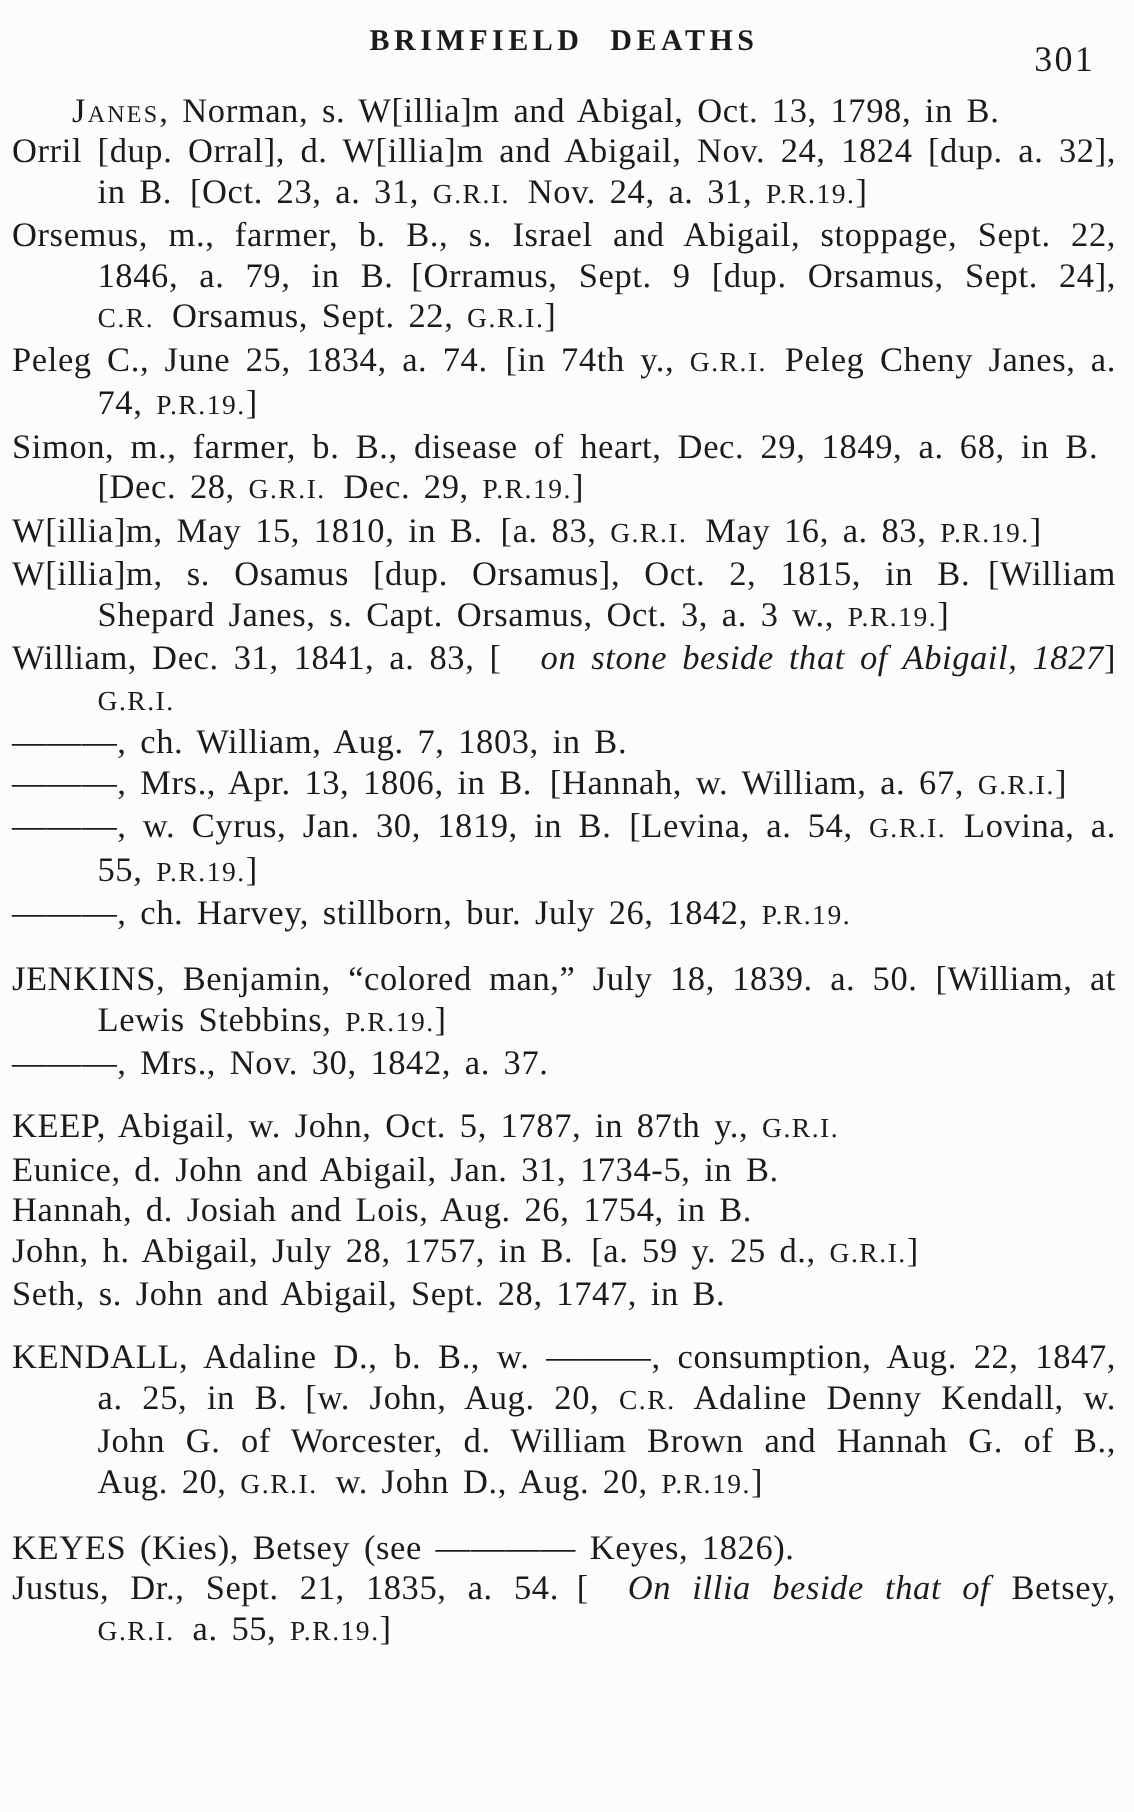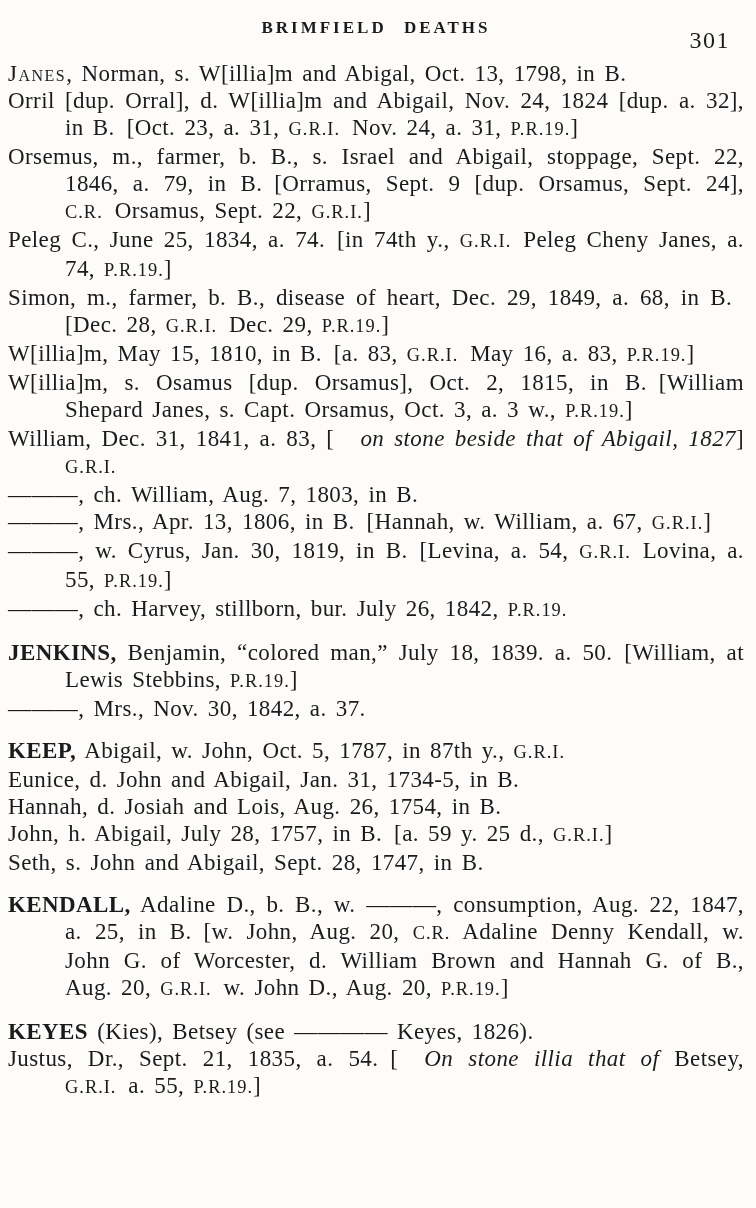--- a/index.html
+++ b/index.html
@@ -21,21 +21,21 @@
     height: 1208px;
     padding: 12px 12px 0 8px;
   }
   .running-header {
     position: relative;
     text-align: center;
     height: 30px;
     margin-bottom: 18px;
   }
   .running-title {
-    font-size: 17px;
+    font-size: 20px;
     font-weight: bold;
     letter-spacing: 3px;
     word-spacing: 10px;
     line-height: 26px;
   }
   .page-number {
     position: absolute;
     right: 14px;
     top: 15px;
     font-size: 24px;
@@ -45,23 +45,23 @@
   }
   .group { margin-top: 15px; }
   .group:first-child { margin-top: 0; }
   .entry {
     margin: 0;
     padding-left: 57px;
     text-indent: -57px;
     text-align: justify;
   }
   .seg-p { }
-  .seg-b { font-weight: bold; }
+  .seg-b { font-weight: normal; }
   .seg-i { font-style: italic; margin-left: 26px; }
-  .seg-sc { font-variant: small-caps; letter-spacing: 1.5px; }
+  .seg-sc { font-variant: small-caps; letter-spacing: 1.5px; margin-left: 40px; }
   .abbr { font-size: 0.8em; letter-spacing: 1px; }
 </style>
 </head>
 <body>
 
 <div class="page">
   <div class="running-header">
     <span class="running-title">BRIMFIELD DEATHS</span>
     <span class="page-number">301</span>
   </div>
@@ -89,16 +89,16 @@
         <p class="entry"><span class="seg-p">Eunice, d. John and Abigail, Jan. 31, 1734-5, in B.</span></p>
         <p class="entry"><span class="seg-p">Hannah, d. Josiah and Lois, Aug. 26, 1754, in B.</span></p>
         <p class="entry"><span class="seg-p">John, h. Abigail, July 28, 1757, in B. [a. 59 y. 25 d., <span class="abbr">G.R.I.</span>]</span></p>
         <p class="entry"><span class="seg-p">Seth, s. John and Abigail, Sept. 28, 1747, in B.</span></p>
       </div>
       <div class="group">
         <p class="entry"><span class="seg-b">KENDALL,</span><span class="seg-p"> Adaline D., b. B., w. ———, consumption, Aug. 22, 1847, a. 25, in B. [w. John, Aug. 20, <span class="abbr">C.R.</span> Adaline Denny Kendall, w. John G. of Worcester, d. William Brown and Hannah G. of B., Aug. 20, <span class="abbr">G.R.I.</span> w. John D., Aug. 20, <span class="abbr">P.R.19.</span>]</span></p>
       </div>
       <div class="group">
         <p class="entry"><span class="seg-b">KEYES</span><span class="seg-p"> (Kies), Betsey (see ———— Keyes, 1826).</span></p>
-        <p class="entry"><span class="seg-p">Justus, Dr., Sept. 21, 1835, a. 54. [</span><span class="seg-i">On stone illia that of</span><span class="seg-p"> Betsey, <span class="abbr">G.R.I.</span> a. 55, <span class="abbr">P.R.19.</span>]</span></p>
+        <p class="entry"><span class="seg-p">Justus, Dr., Sept. 21, 1835, a. 54. [</span><span class="seg-i">On illia beside that of</span><span class="seg-p"> Betsey, <span class="abbr">G.R.I.</span> a. 55, <span class="abbr">P.R.19.</span>]</span></p>
       </div>
     </div>
 </div>
 
 </body></html>

